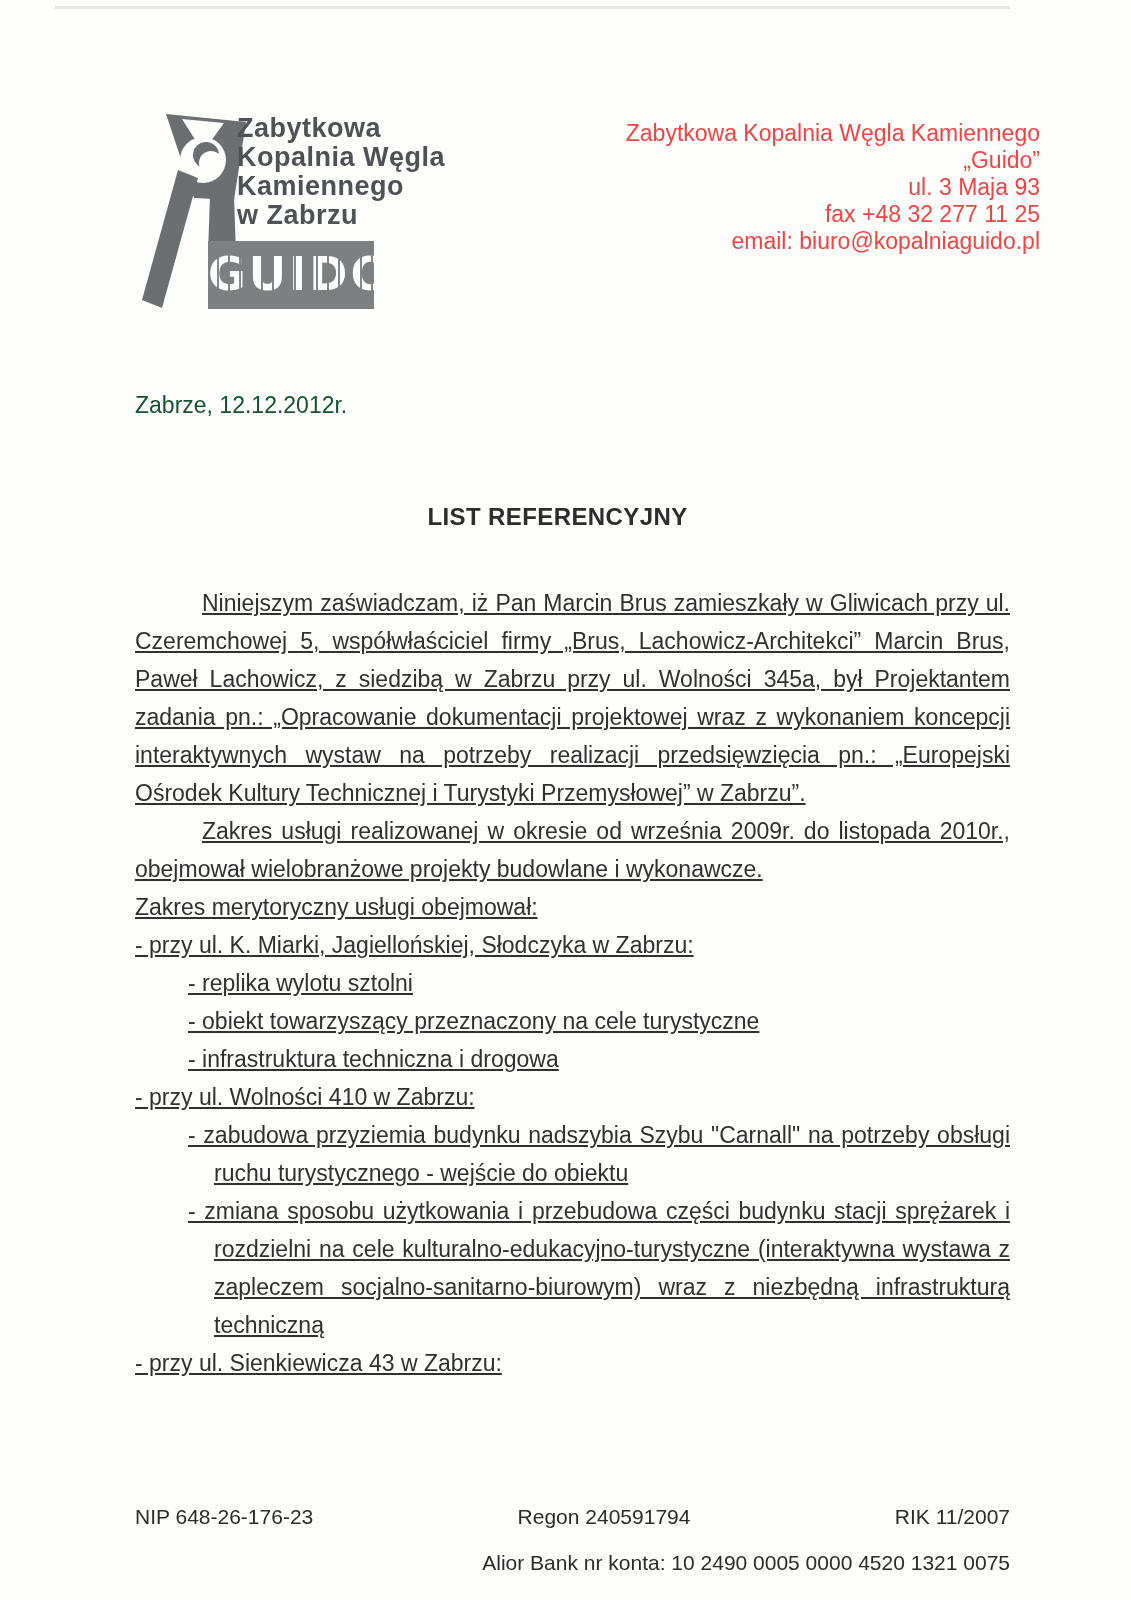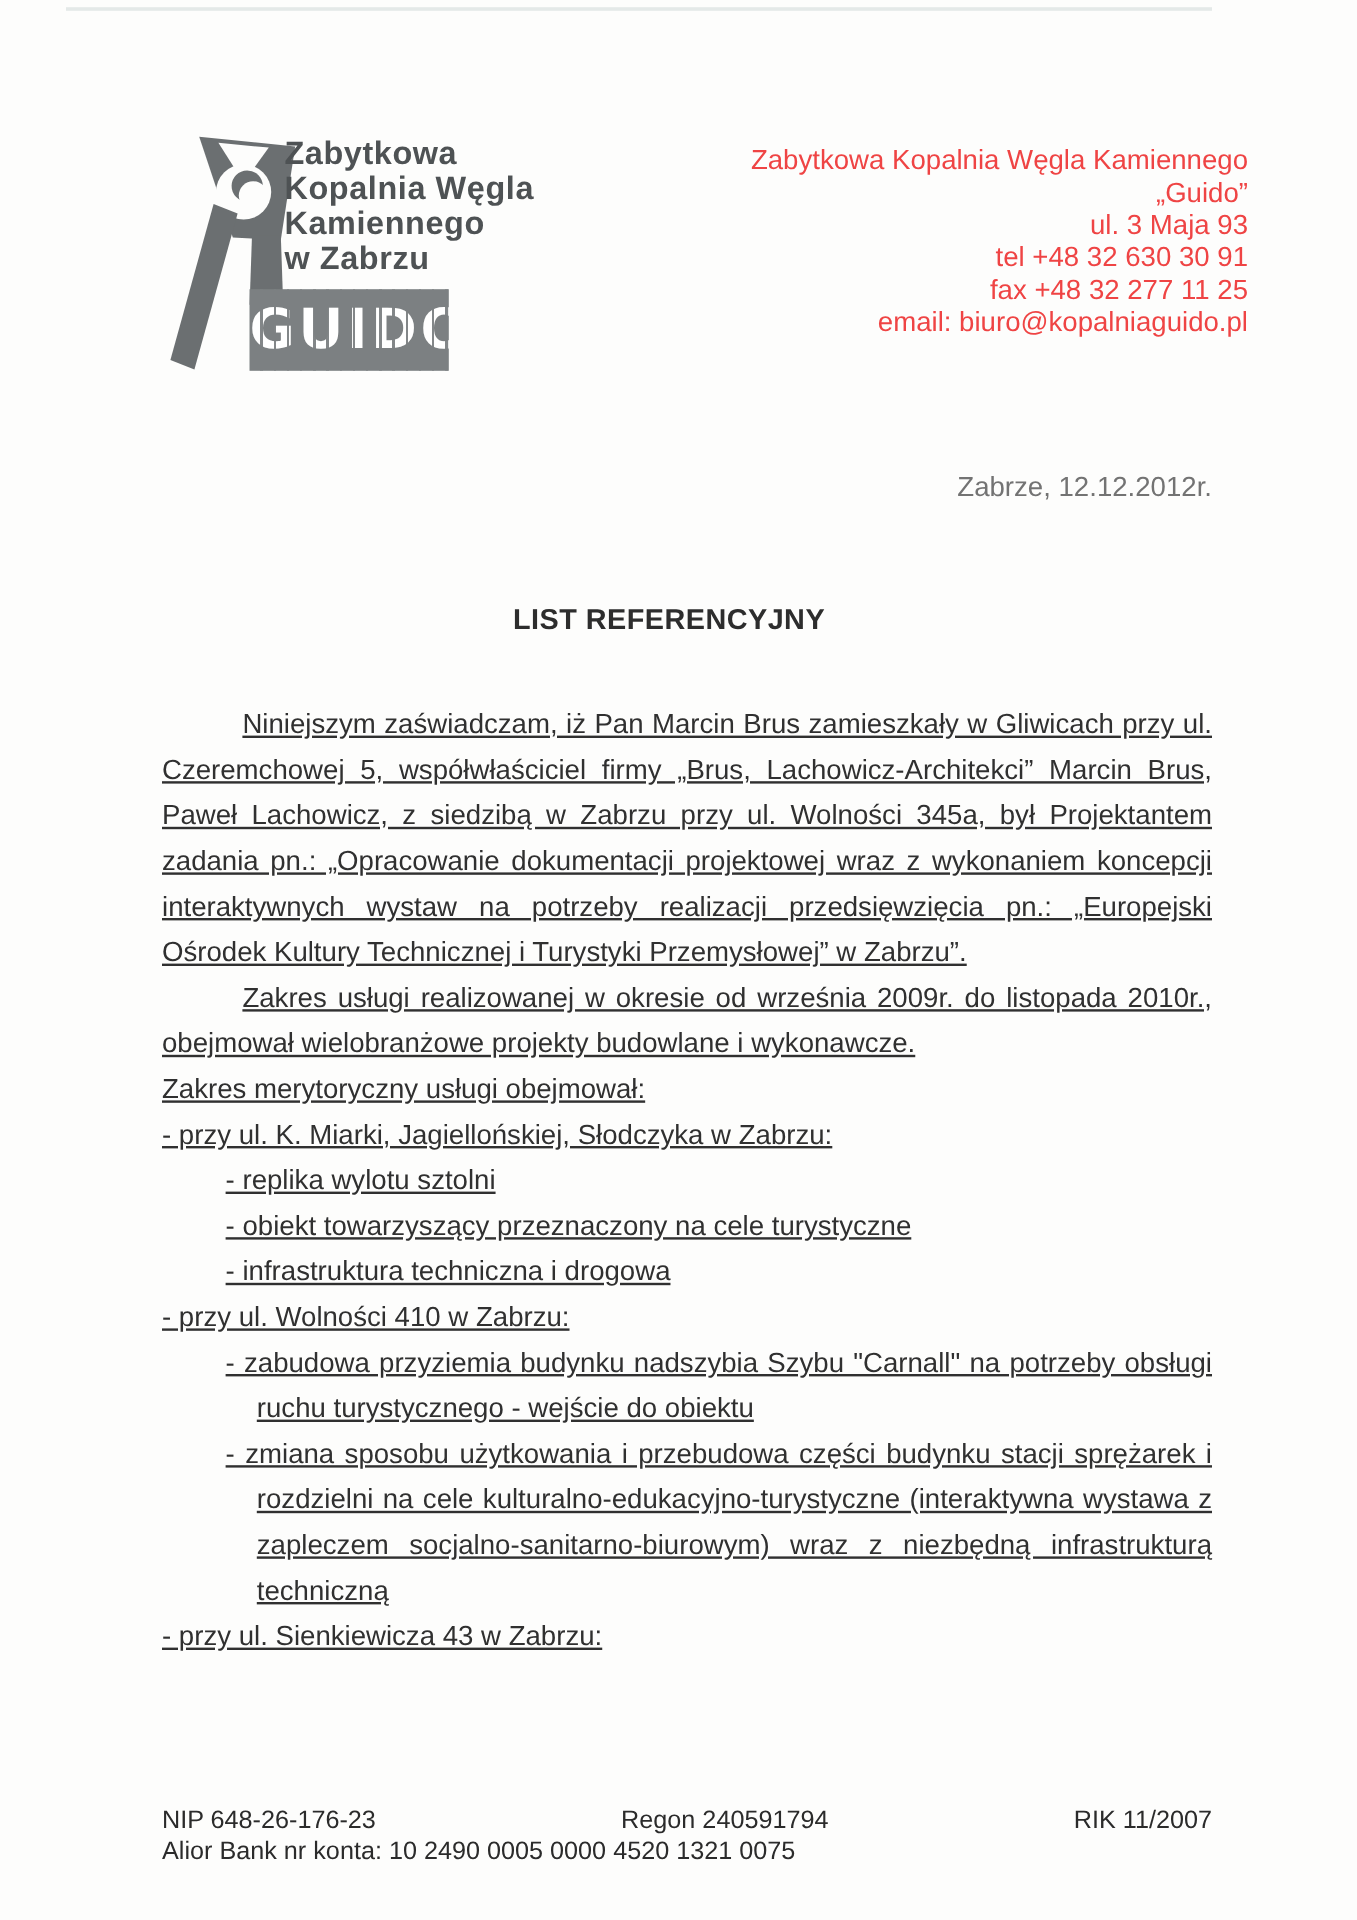--- a/index.html
+++ b/index.html
@@ -94,23 +94,22 @@
     line-height: 27px;
     color: #ef4444;
   }
 
   
   .date-line {
     position: absolute;
     left: 135px;
     top: 392px;
     width: 875px;
-    text-align: right;
     font-size: 23px;
-    color: #737373;
+    color: #14532d;
   }
   .doc-title {
     position: absolute;
     left: 135px;
     top: 503px;
     width: 845px;
     text-align: center;
     font-size: 24px;
     font-weight: bold;
     letter-spacing: 0.4px;
@@ -149,22 +148,22 @@
     font-size: 21px;
     line-height: 26px;
     color: #2b2b2b;
   }
   .footer-row {
     display: flex;
     justify-content: space-between;
     align-items: flex-end;
   }
   .footer-bank {
-    text-align: left;
-    margin-top: 0;
+    text-align: right;
+    margin-top: 20px;
   }
 </style>
 </head>
 <body>
 
 <div class="page">
 
   <div class="scan-line-top"></div>
 
   <div class="logo-block">
@@ -191,21 +190,20 @@
     <div class="guido-box">
       <div class="badge-text">GUIDO</div>
       <div class="stencil-overlay"></div>
     </div>
   </div>
 
   <div class="header-block">
     <div>Zabytkowa Kopalnia Węgla Kamiennego</div>
     <div>„Guido”</div>
     <div>ul. 3 Maja 93</div>
-    <div>tel +48 32 630 30 91</div>
     <div>fax +48 32 277 11 25</div>
     <div>email: biuro@kopalniaguido.pl</div>
   </div>
 
   <div class="date-line">Zabrze, 12.12.2012r.</div>
 
   <div class="doc-title">LIST REFERENCYJNY</div>
 
   <div class="letter-body">
     <p class="indent just">Niniejszym zaświadczam, iż Pan Marcin Brus zamieszkały w Gliwicach przy ul. Czeremchowej 5, współwłaściciel firmy „Brus, Lachowicz-Architekci” Marcin Brus, Paweł Lachowicz, z siedzibą w Zabrzu przy ul. Wolności 345a, był Projektantem zadania pn.: „Opracowanie dokumentacji projektowej wraz z wykonaniem koncepcji interaktywnych wystaw na potrzeby realizacji przedsięwzięcia pn.: „Europejski Ośrodek Kultury Technicznej i Turystyki Przemysłowej” w Zabrzu”.</p>

